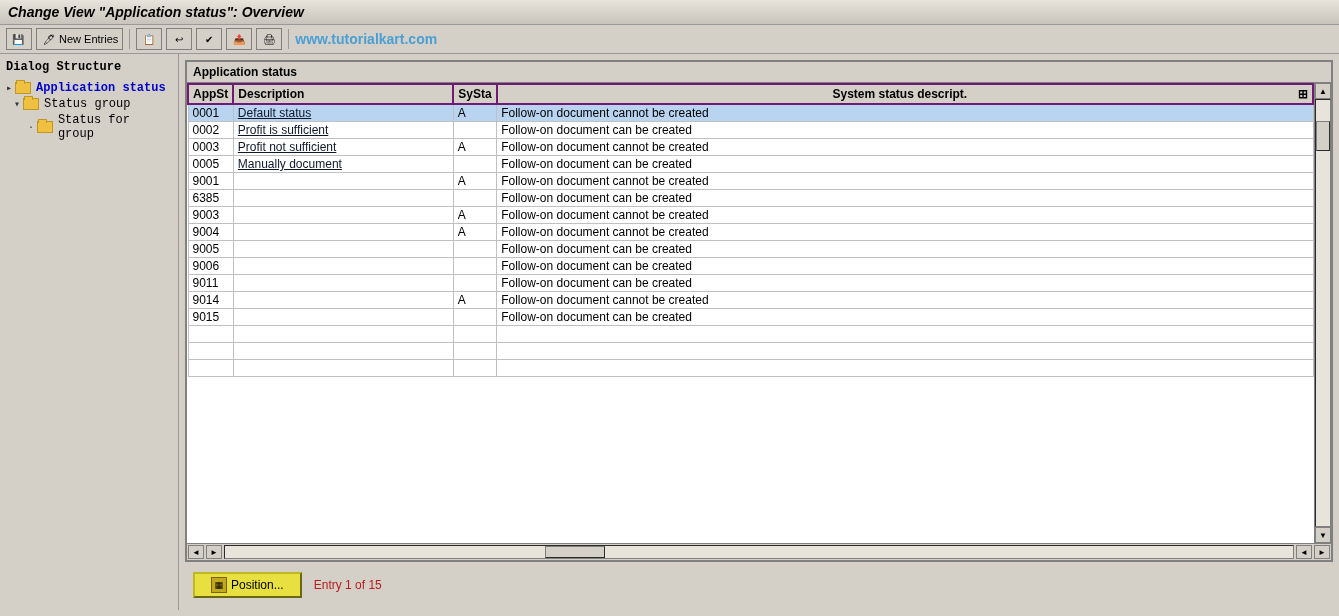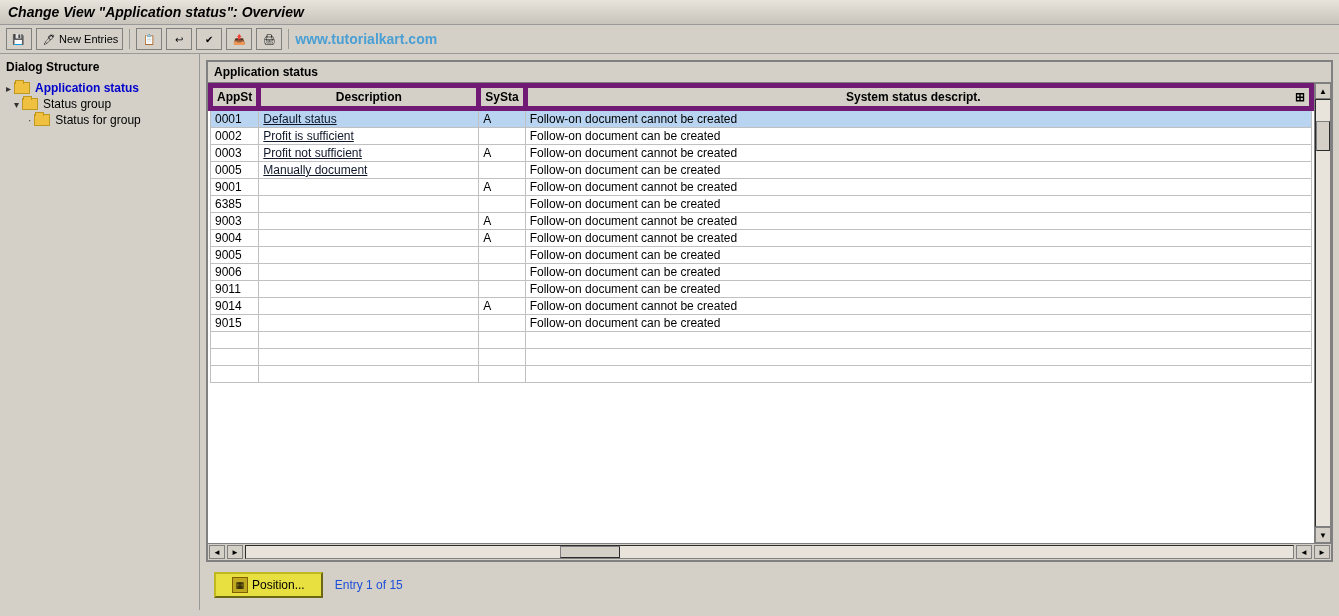--- a/index.html
+++ b/index.html
@@ -58,24 +58,25 @@
     }
 
     
     .main-content {
       display: flex;
       height: calc(616px - 60px);
     }
 
     
     .sidebar {
-      width: 200px;
+      width: 179px;
       background: #d4d0c8;
       border-right: 1px solid #999;
       padding: 4px;
+      font-family: Liberation Mono, monospace;
     }
     .sidebar-title {
       font-weight: bold;
       font-size: 12px;
       margin-bottom: 4px;
       padding: 2px;
     }
     .sidebar-item {
       display: flex;
       align-items: center;
@@ -128,34 +129,34 @@
       font-size: 12px;
       border-bottom: 1px solid #808080;
     }
     table {
       width: 100%;
       border-collapse: collapse;
       font-size: 12px;
     }
     thead th {
       background: #d4d0c8;
-      border: 5px solid #701a75;
+      border: 2px solid #701a75;
       padding: 2px 4px;
       text-align: left;
       font-weight: bold;
       white-space: nowrap;
     }
     tbody td {
       border: 1px solid #c0c0c0;
       padding: 1px 4px;
       white-space: nowrap;
     }
     tbody tr.selected { background: #b8d4f0; margin-left: 44px; }
     .col-appst { width: 40px; }
-    .col-desc { width: 220px; text-align: center; }
+    .col-desc { width: 220px; }
     .col-systa { width: 40px; }
     .col-sysdesc { width: auto; text-align: center; }
 
     .scrollbar-area {
       display: flex;
       align-items: center;
       background: #d4d0c8;
       border-top: 1px solid #808080;
       padding: 1px;
       gap: 2px;
@@ -232,21 +233,21 @@
     }
     .position-icon {
       width: 16px; height: 16px;
       background: #c0a820;
       border: 1px solid #806000;
       display: flex; align-items: center; justify-content: center;
       font-size: 9px;
     }
     .entry-status {
       font-size: 12px;
-      color: #1d4ed8;
+      color: #b91c1c;
     }
 
     .table-scroll-area {
       flex: 1;
       display: flex;
       overflow: hidden;
     }
     .table-data-area {
       flex: 1;
       overflow-y: hidden;

